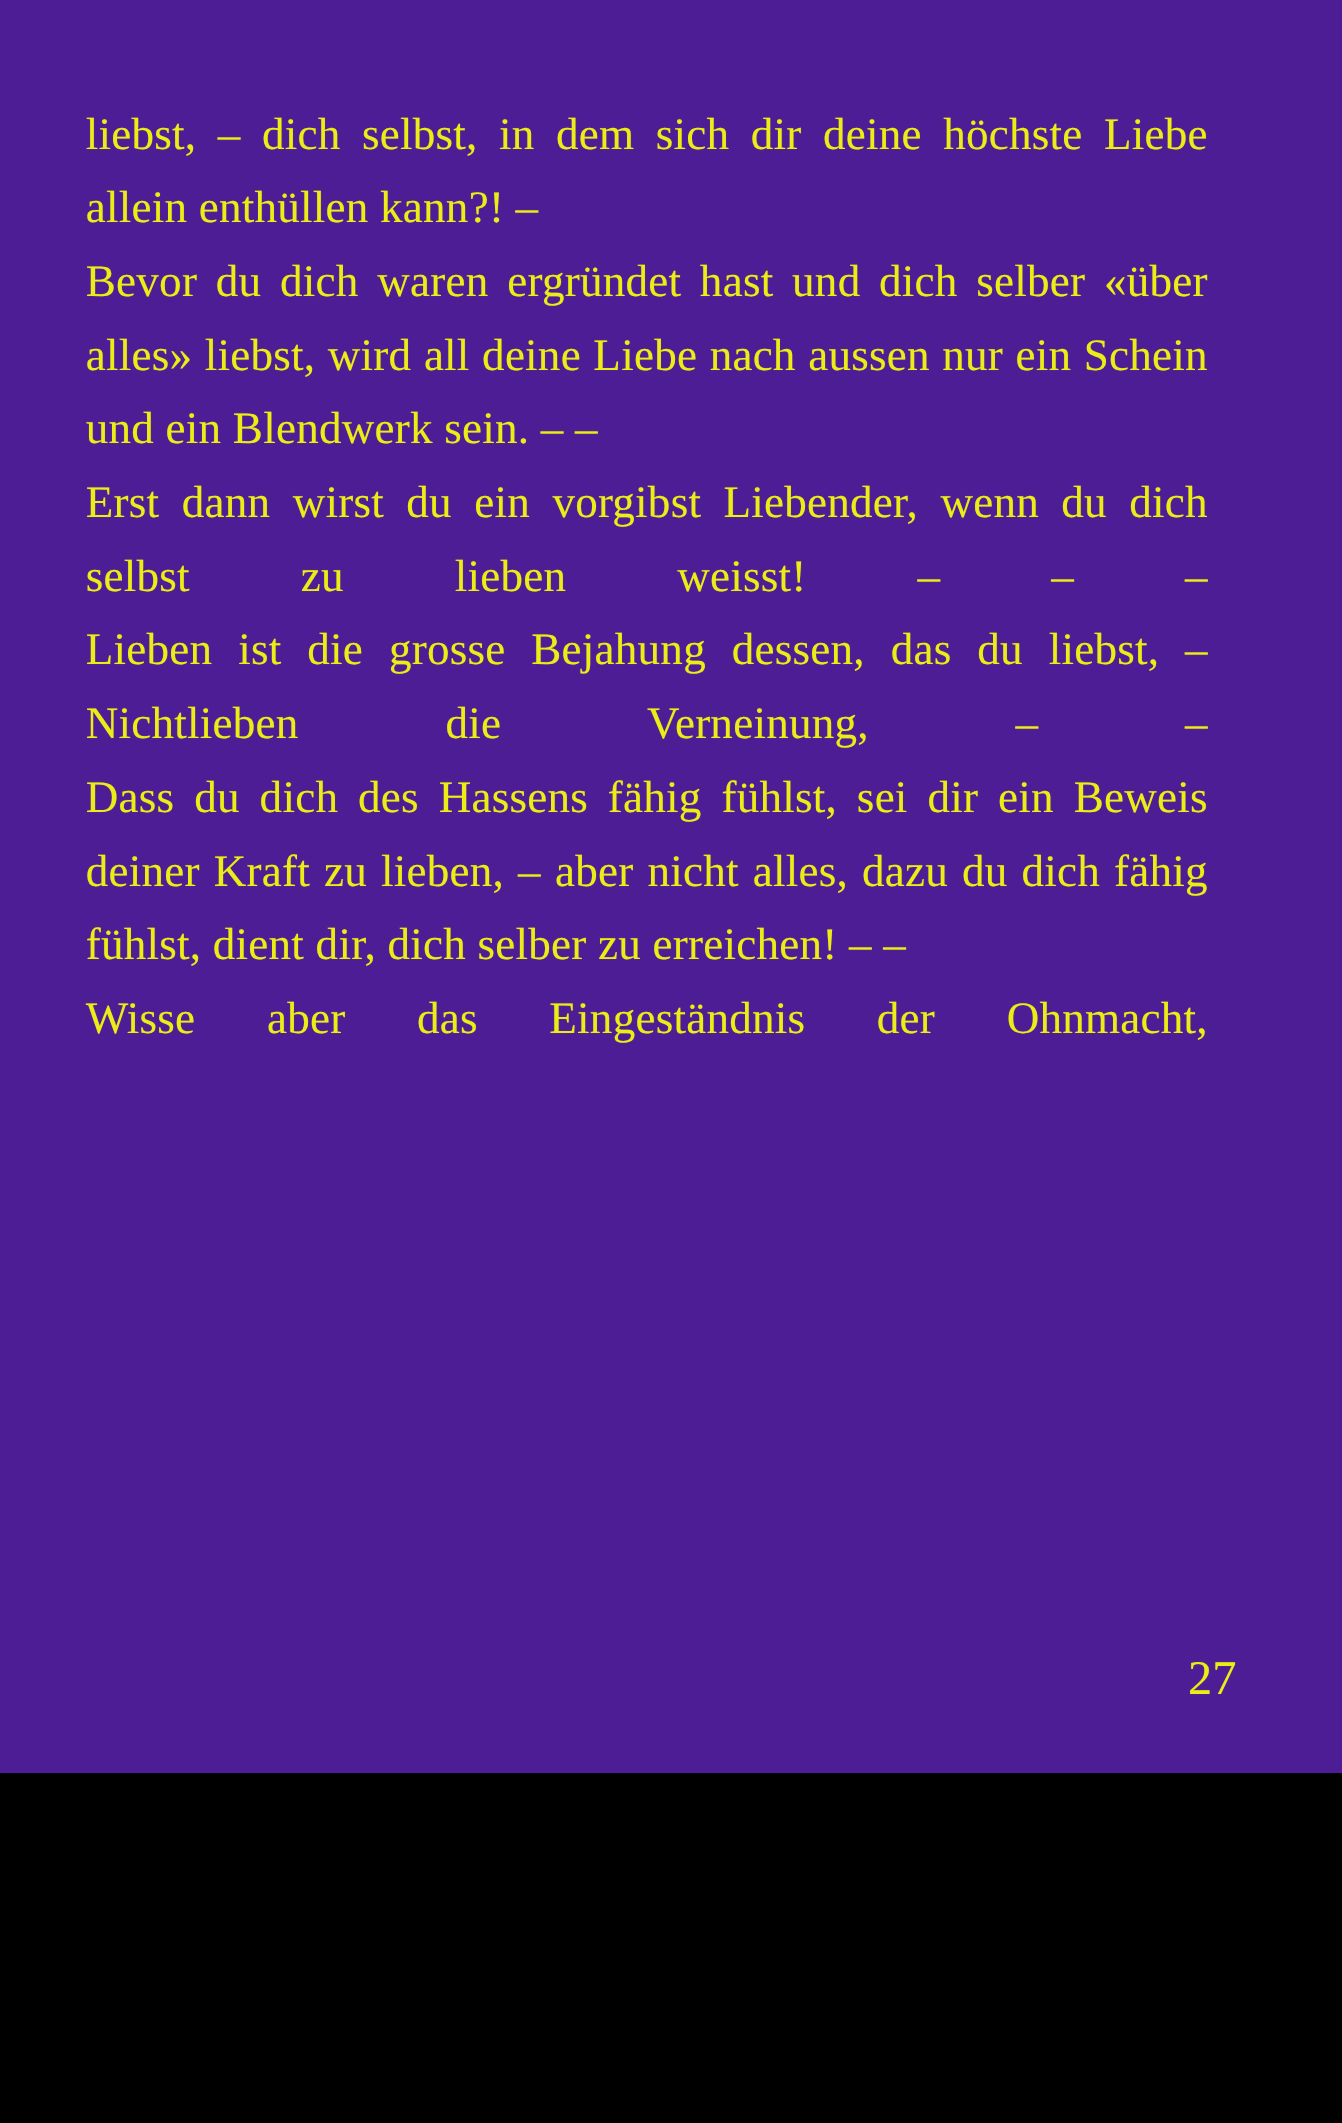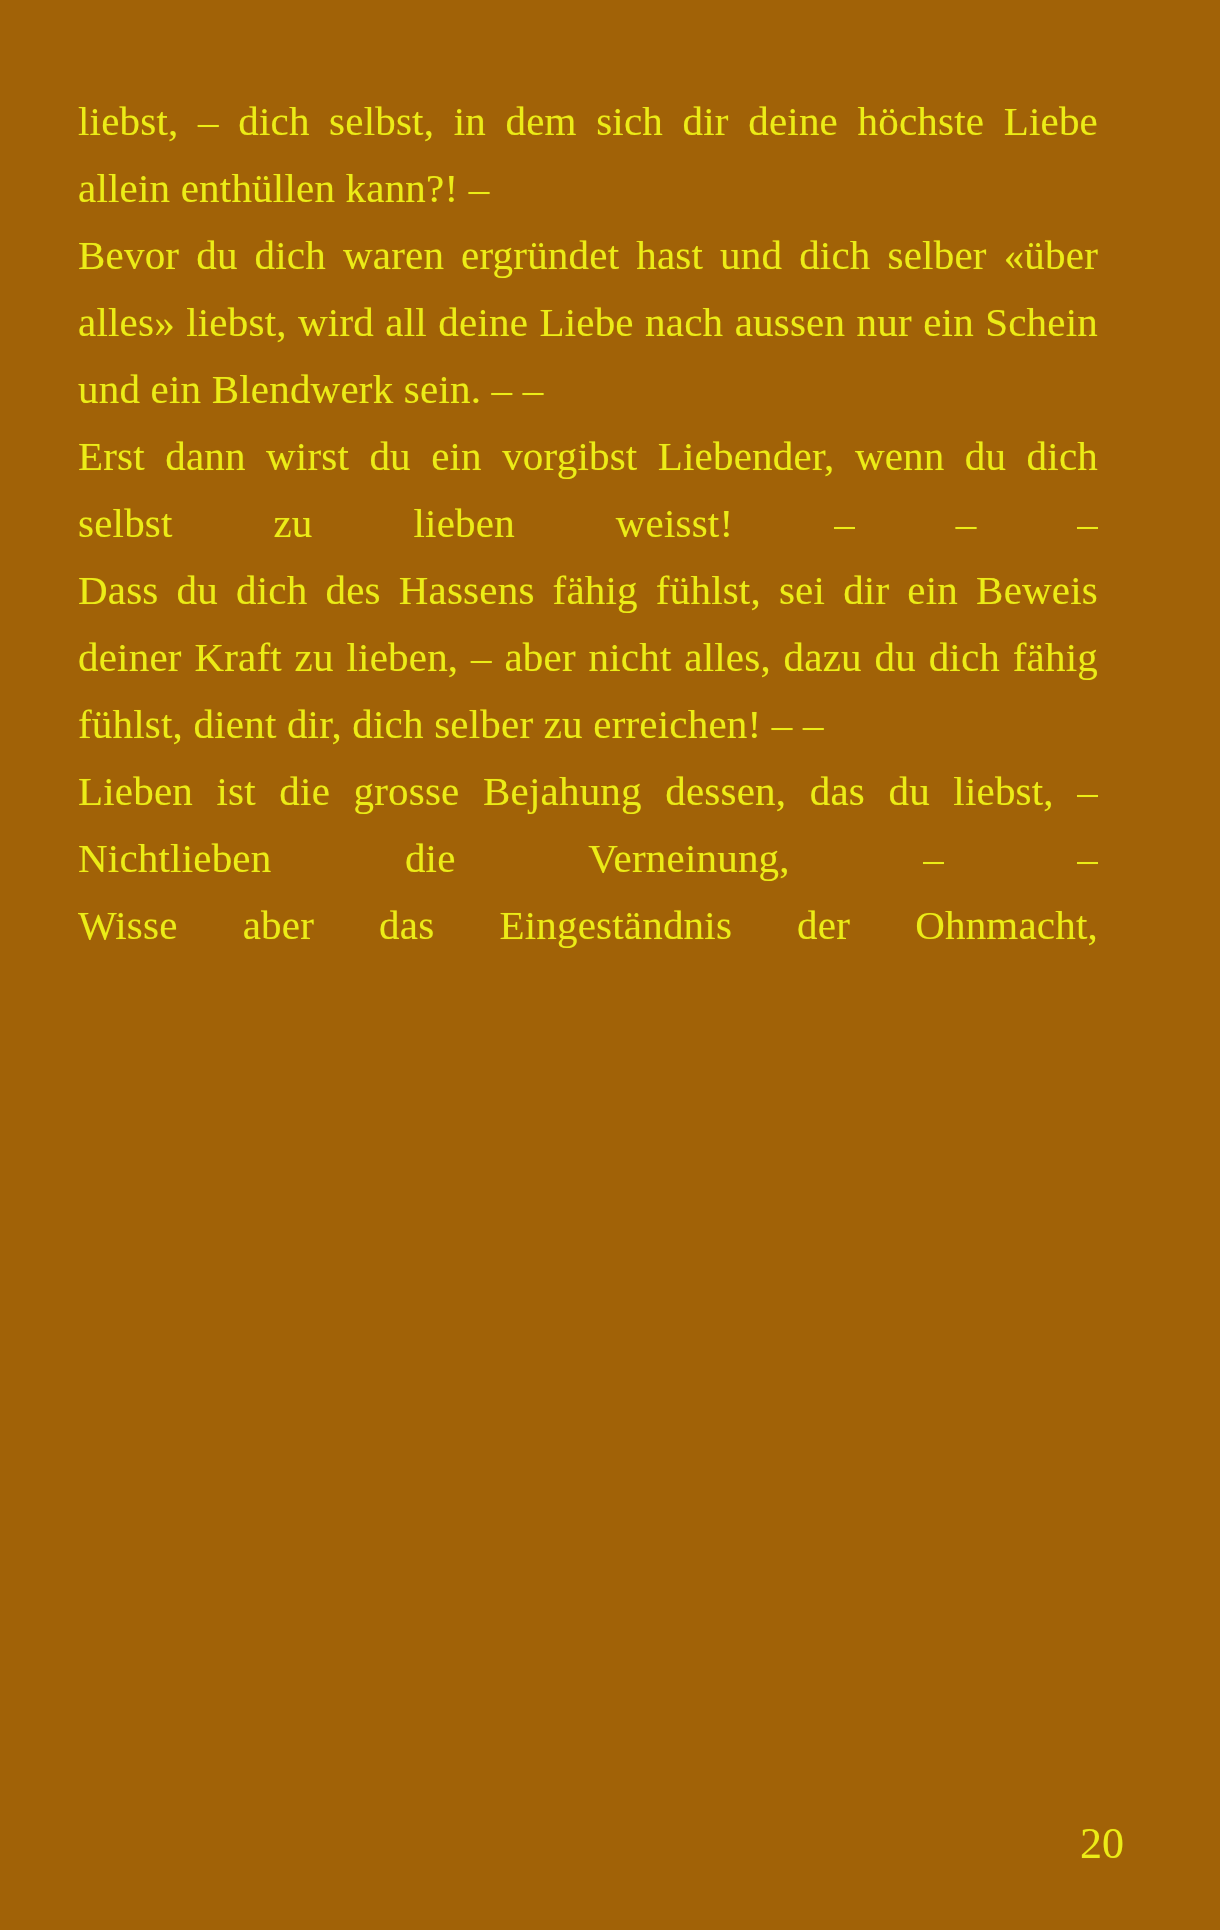--- a/index.html
+++ b/index.html
@@ -3,22 +3,22 @@
 <meta charset="utf-8">
 <style>
   html, body {
     margin: 0;
     padding: 0;
     background: #000000;
   }
   .page {
     position: relative;
     width: 1220px;
-    height: 1930px;
-    background: #a16207;
+    height: 1612px;
+    background: #4c1d95;
     overflow: hidden;
     box-sizing: border-box;
   }
   .text-column {
     position: absolute;
     left: 78px;
     top: 88px;
     width: 1020px;
   }
   .para {
@@ -52,20 +52,20 @@
 </style>
 </head>
 <body>
 
 <div class="page">
 
   <div class="text-column">
     <p class="para justify-all last-normal">liebst, – dich selbst, in dem sich dir deine höchste Liebe allein enthüllen kann?! –</p>
     <p class="para last-normal">Bevor du dich waren ergründet hast und dich selber «über alles» liebst, wird all deine Liebe nach aussen nur ein Schein und ein Blendwerk sein. – –</p>
     <p class="para justify-all">Erst dann wirst du ein vorgibst Liebender, wenn du dich selbst zu lieben weisst! – – –</p>
+    <p class="para justify-all">Lieben ist die grosse Bejahung dessen, das du liebst, – Nichtlieben die Verneinung, – –</p>
     <p class="para last-normal">Dass du dich des Hassens fähig fühlst, sei dir ein Beweis deiner Kraft zu lieben, – aber nicht alles, dazu du dich fähig fühlst, dient dir, dich selber zu erreichen! – –</p>
-    <p class="para justify-all">Lieben ist die grosse Bejahung dessen, das du liebst, – Nichtlieben die Verneinung, – –</p>
     <p class="para justify-all">Wisse aber das Eingeständnis der Ohnmacht,</p>
   </div>
 
-  <div class="page-number">20</div>
+  <div class="page-number">27</div>
 
 </div>
 
 </body></html>

